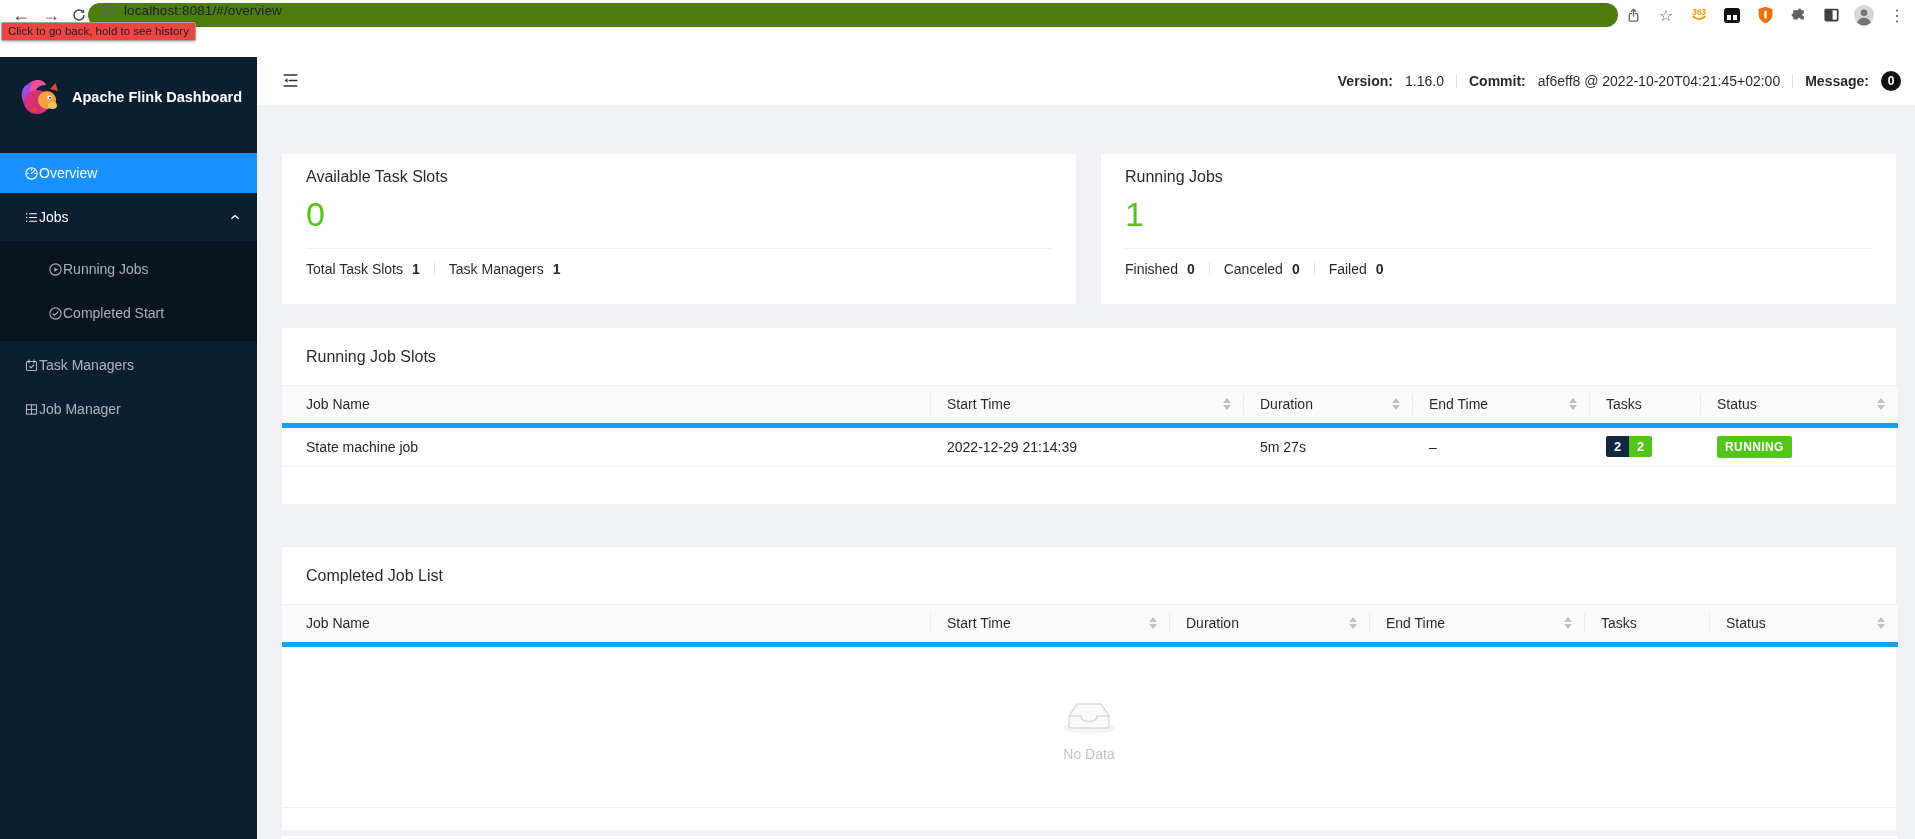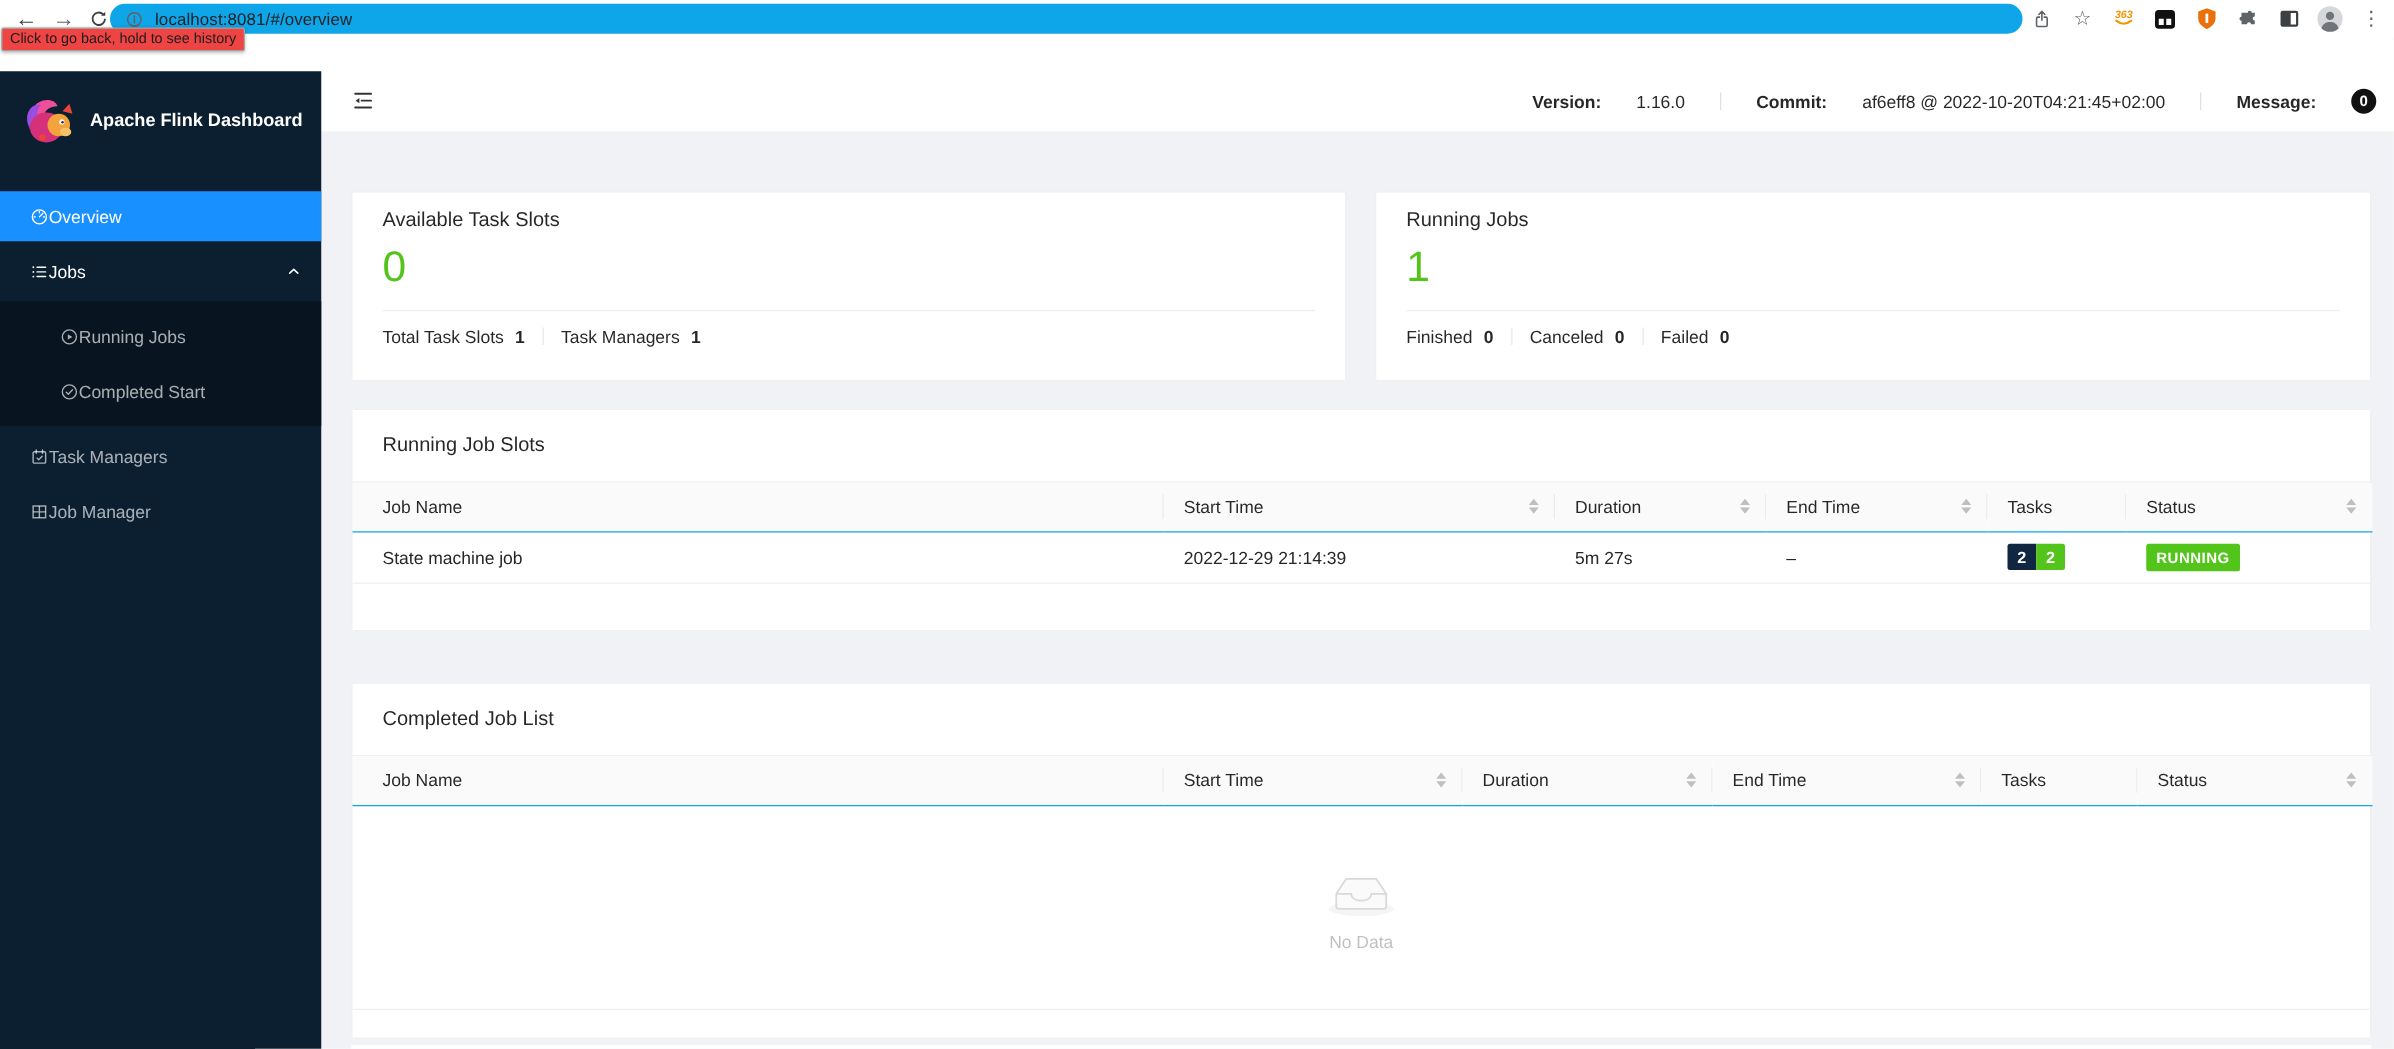--- a/index.html
+++ b/index.html
@@ -12,22 +12,22 @@
     color: #202124;
   }
 
   
   .browser-bar { position:absolute; left:0; top:0; width:1915px; height:30px; background:#fff; z-index:50; }
   .nav-btn { position:absolute; top:2px; width:26px; height:26px; display:flex; align-items:center; justify-content:center;
              font-size:18px; color:#3c4043; cursor:pointer; }
   .nav-back { left:8px; }
   .nav-fwd  { left:38px; color:#5f6368; }
   .nav-reload { left:66px; }
-  .omnibox { position:absolute; left:88px; top:3px; width:1530px; height:24px; background:#0ea5e9; border-radius:12px;
-             display:flex; align-items:center; padding-left:12px; gap:9px; }
+  .omnibox { position:absolute; left:88px; top:3px; width:1530px; height:24px; background:#4d7c0f; border-radius:12px;
+             display:flex; align-items:flex-start; padding-left:12px; gap:9px; }
   .url-text { font-size:13.5px; color:#202124; letter-spacing:.1px; }
   .browser-right { position:absolute; right:6px; top:0; height:30px; display:flex; align-items:center; gap:9px; }
   .tb-icon { width:24px; height:24px; display:flex; align-items:center; justify-content:center; font-size:16px; color:#5f6368; cursor:pointer; }
   .tooltip {
     position:absolute; left:1px; top:22px; z-index:60;
     background:#ef4444; border:1px solid #a3a3a3; border-radius:2px;
     font-size:11.5px; color:#1c1c1c; padding:2px 6px 3px; white-space:nowrap;
     box-shadow:0 1px 3px rgba(0,0,0,.25);
   }
 
@@ -40,21 +40,21 @@
                padding-left:24px; color:rgba(255,255,255,.65); font-size:14px; cursor:pointer; }
   .menu-item .mi-icon { width:15px; height:15px; display:flex; align-items:center; justify-content:center; flex:0 0 15px; }
   .menu-item.selected { background:#1890ff; color:#fff; }
   .menu-item.open-parent { color:#fff; }
   .submenu { background:#081521; padding:4px 0; }
   .submenu .menu-item { padding-left:48px; }
   .chevron { position:absolute; right:16px; top:13px; }
 
   .app-header { position:absolute; left:257px; right:0; top:57px; height:48px; background:#fff; z-index:5; }
   .collapse-btn { position:absolute; left:24px; top:14px; width:20px; height:20px; cursor:pointer; color:#333; }
-  .header-right { position:absolute; right:14px; top:0; height:48px; display:flex; align-items:center; gap:28px;
+  .header-right { position:absolute; right:14px; top:0; height:48px; display:flex; align-items:center; gap:12px;
                   font-size:14px; color:rgba(0,0,0,.85); }
   .hr-label { font-weight:bold; }
   .hr-sep { width:1px; height:14px; background:#e0e0e0; }
   .msg-badge { width:20px; height:20px; border-radius:50%; background:#111; color:#fff; font-size:12px; font-weight:bold;
                display:flex; align-items:center; justify-content:center; }
 
   .content { position:absolute; left:257px; right:0; top:105px; bottom:0; background:#f0f2f5; }
 
   .card { position:absolute; background:#fff; border:1px solid #f0f0f0; border-radius:2px; }
   .card-slots    { left:24px;  top:48px;  width:796px;  height:152px; }
@@ -71,21 +71,21 @@
   .stat-footer { display:flex; align-items:center; gap:14px; padding:12px 24px 0; font-size:14px; color:rgba(0,0,0,.85); }
   .sf-item { display:flex; align-items:center; gap:9px; }
   .sf-value { font-weight:bold; }
   .sf-sep { width:1px; height:14px; background:#e8e8e8; }
 
   
   .card-head { height:58px; display:flex; align-items:center; padding:0 24px; font-size:16px; font-weight:500;
                color:rgba(0,0,0,.85); border-bottom:1px solid #f0f0f0; flex:0 0 auto; }
   table.jobs-table { width:100%; border-collapse:collapse; table-layout:fixed; font-size:14px; }
   .jobs-table th { position:relative; background:#fafafa; height:39px; text-align:left; padding:0 16px;
-                   font-weight:500; color:rgba(0,0,0,.85); border-bottom:1px solid #0ea5e9; }
+                   font-weight:500; color:rgba(0,0,0,.85); border-bottom:5px solid #0ea5e9; }
   .jobs-table th.first, .jobs-table td.first { padding-left:24px; }
   .jobs-table th:not(:last-child)::after { content:''; position:absolute; right:0; top:50%; transform:translateY(-50%);
                    width:1px; height:1.4em; background:rgba(0,0,0,.06); }
   .jobs-table td { height:41px; padding:0 16px; border-bottom:1px solid #f0f0f0; color:#262626; }
   .sorter { position:absolute; right:13px; top:50%; transform:translateY(-50%); display:flex; flex-direction:column; gap:2px; cursor:pointer; }
   .caret-up   { width:0; height:0; border-left:4px solid transparent; border-right:4px solid transparent; border-bottom:5px solid #bfbfbf; }
   .caret-down { width:0; height:0; border-left:4px solid transparent; border-right:4px solid transparent; border-top:5px solid #bfbfbf; }
 
   .task-badges { display:inline-flex; }
   .task-badge { min-width:23px; height:21px; line-height:21px; text-align:center; color:#fff; font-weight:bold;

